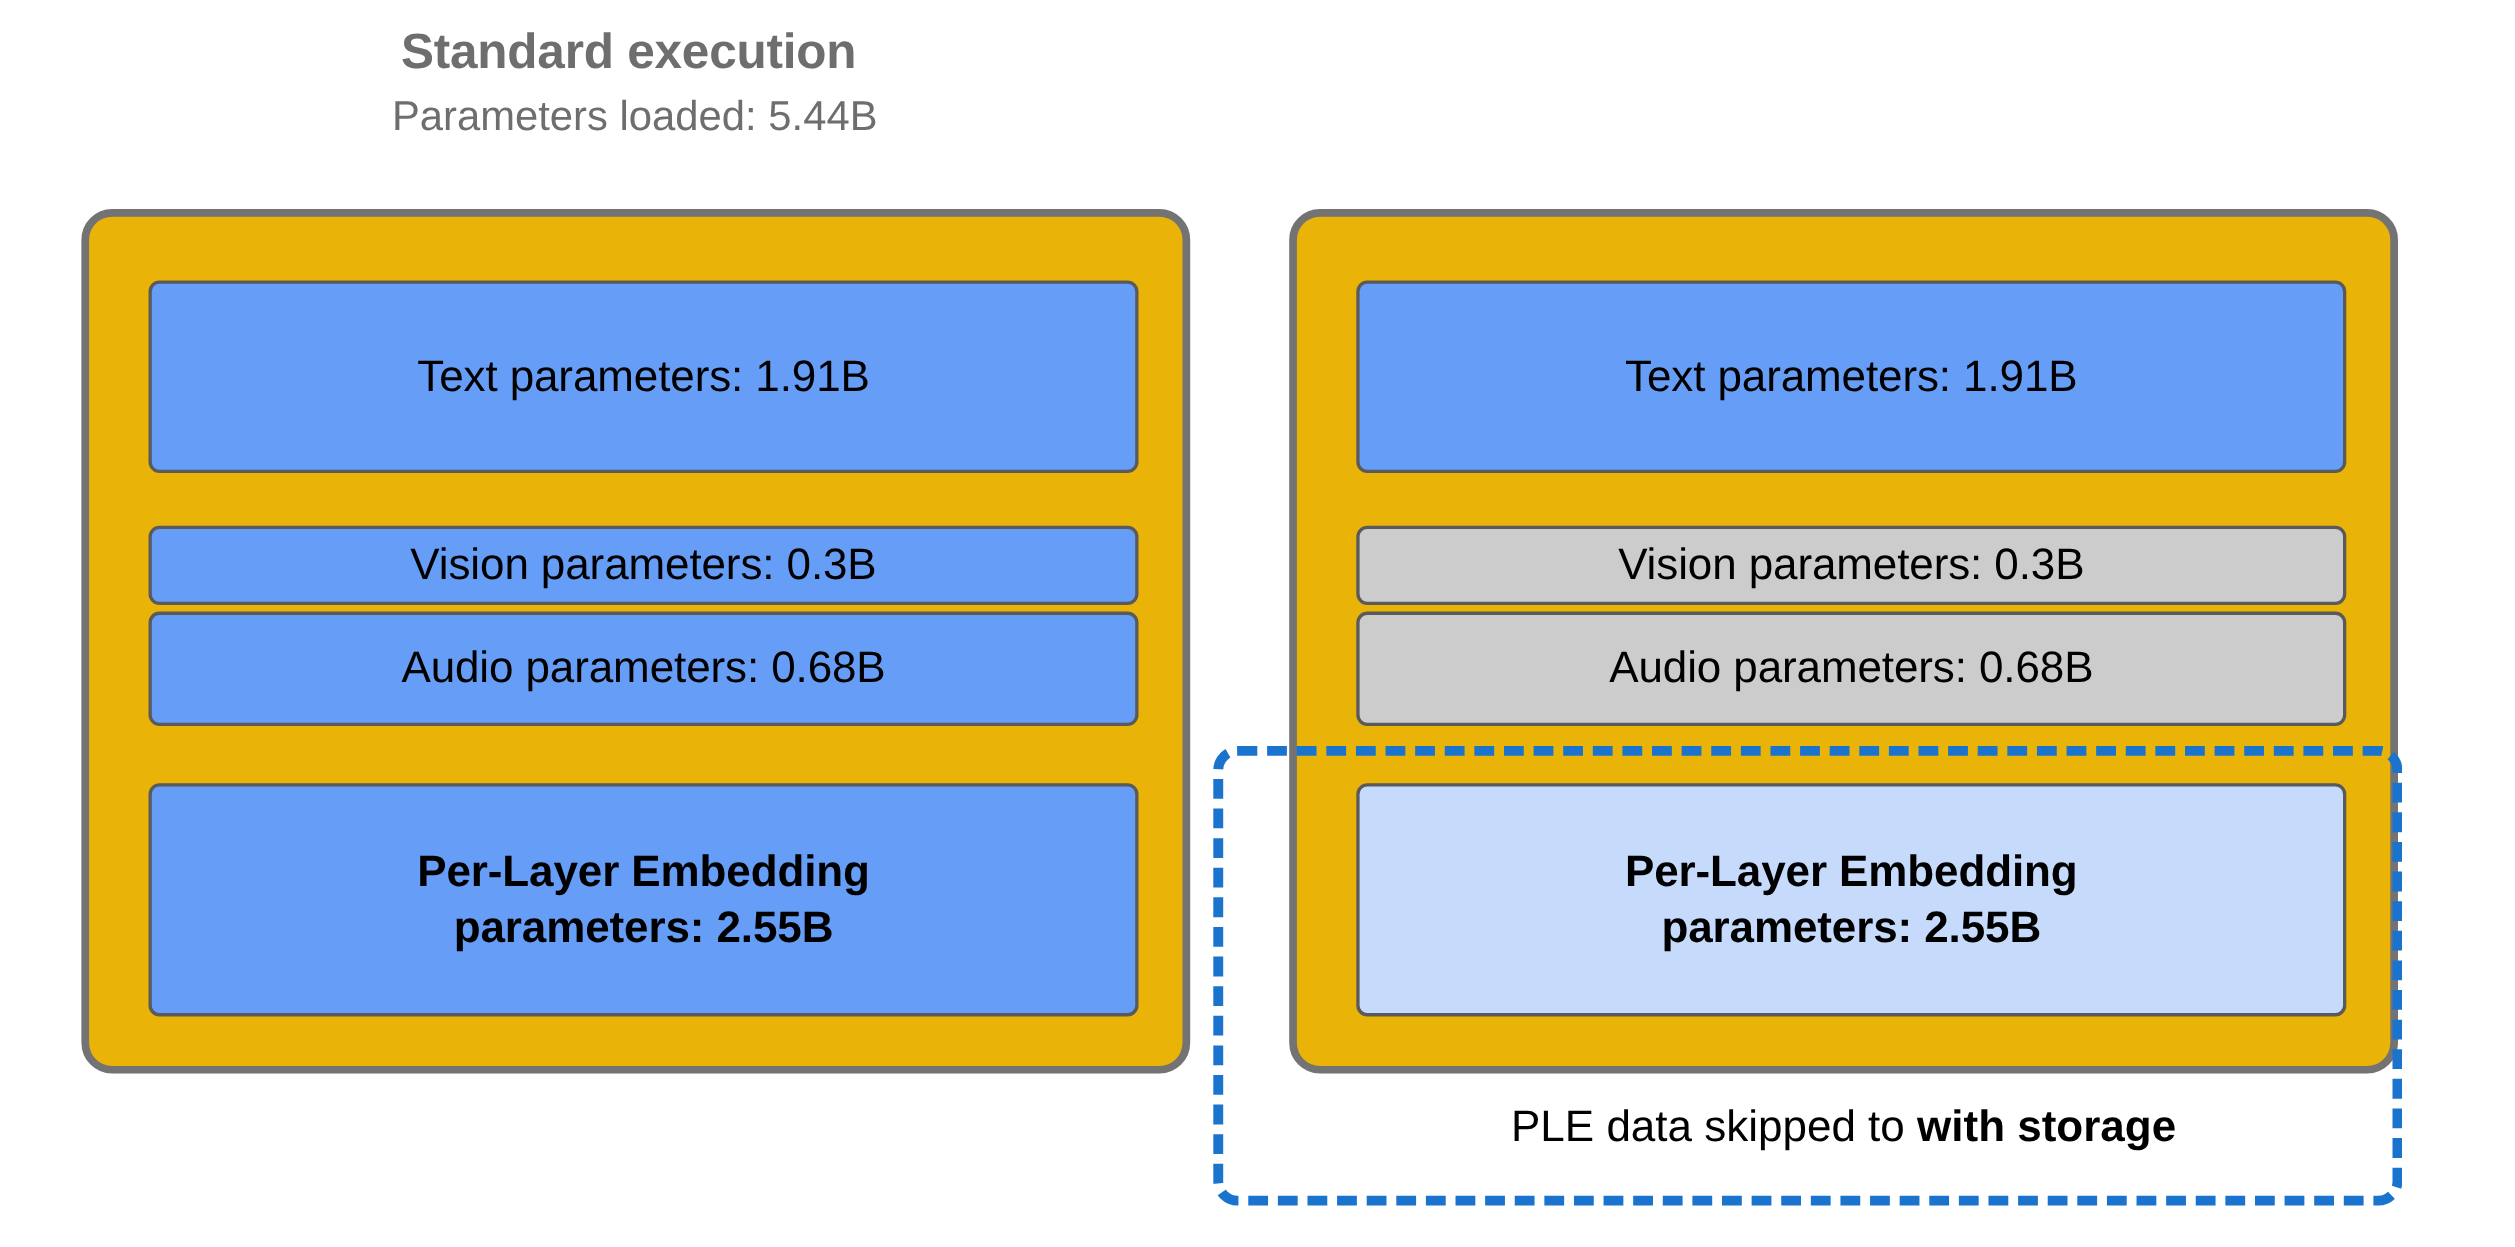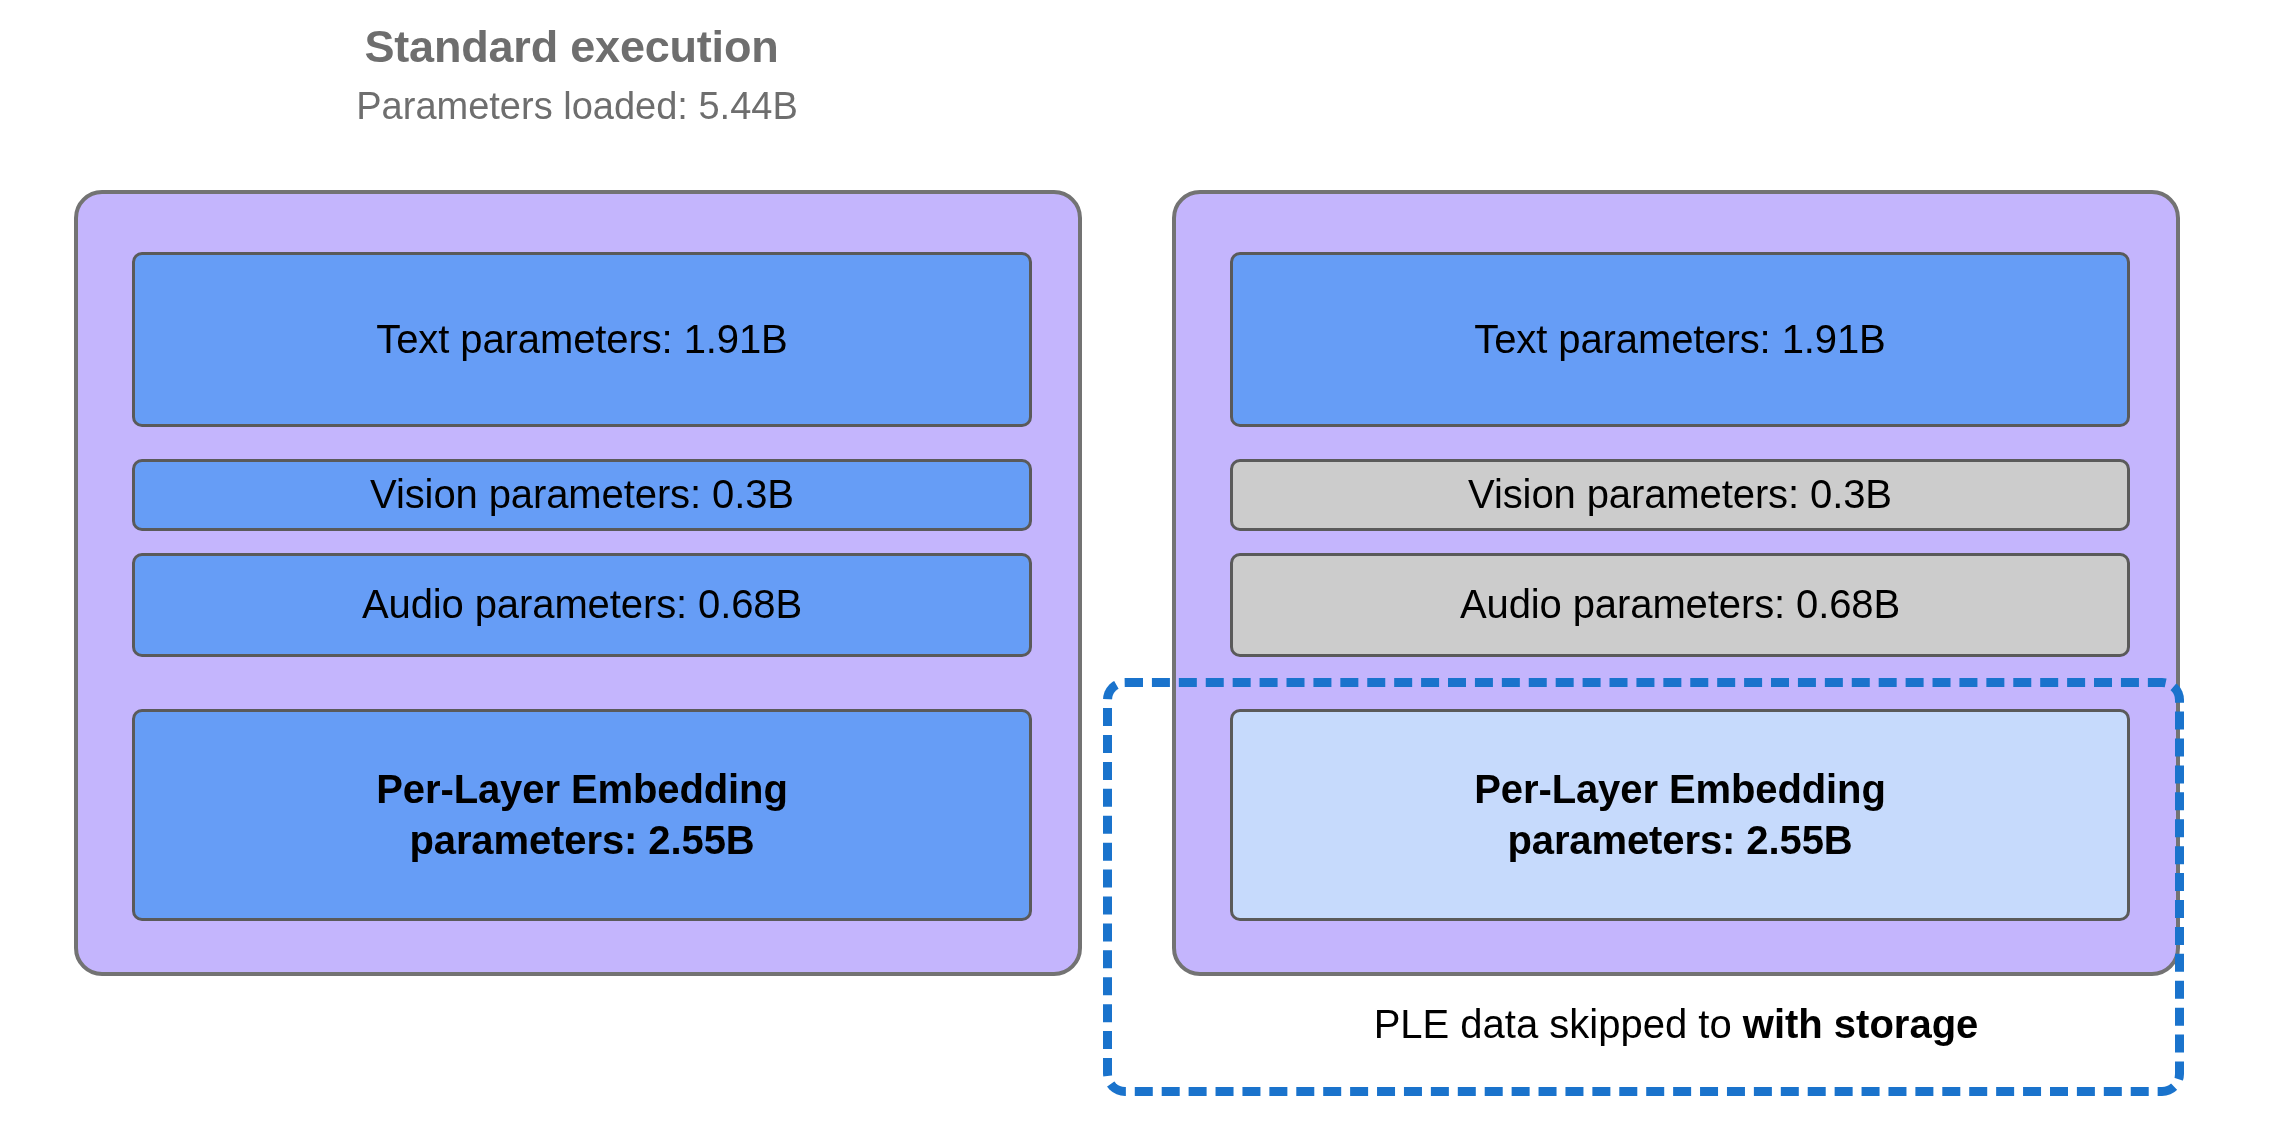--- a/index.html
+++ b/index.html
@@ -56,22 +56,22 @@
     margin-left: 11px;
   }
   .panel-subtitle b {
     font-weight: bold;
     color: #5e5e5e;
   }
 
   
   .device {
     position: absolute;
-    background: #c4b5fd;
-    border: 4px solid #737373;
+    background: #eab308;
+    border: 7px solid #737373;
     border-radius: 28px;
     box-sizing: border-box;
     padding-left: 32px;
   }
   .device-left {
     left: 74px;
     top: 190px;
     width: 1008px;
     height: 786px;
   }
@@ -97,21 +97,21 @@
     color: #000000;
     font-size: 40px;
     line-height: 1.28;
     letter-spacing: -0.1px;
   }
   .param.blue   { background: #669df6; }
   .param.gray   { background: #cccccc; }
   .param.lblue  { background: #c6dafc; }
 
   .slot-text   { top: 58px;  height: 175px; }
-  .slot-vision { top: 265px; height: 72px;  }
+  .slot-vision { top: 281px; height: 72px;  }
   .slot-audio  { top: 359px; height: 104px; }
   .slot-ple    { top: 515px; height: 212px; font-weight: bold; }
 
   
   .cache-region {
     position: absolute;
     left: -40px;             
     top: 678px;
     width: 1081px;
     height: 418px;

